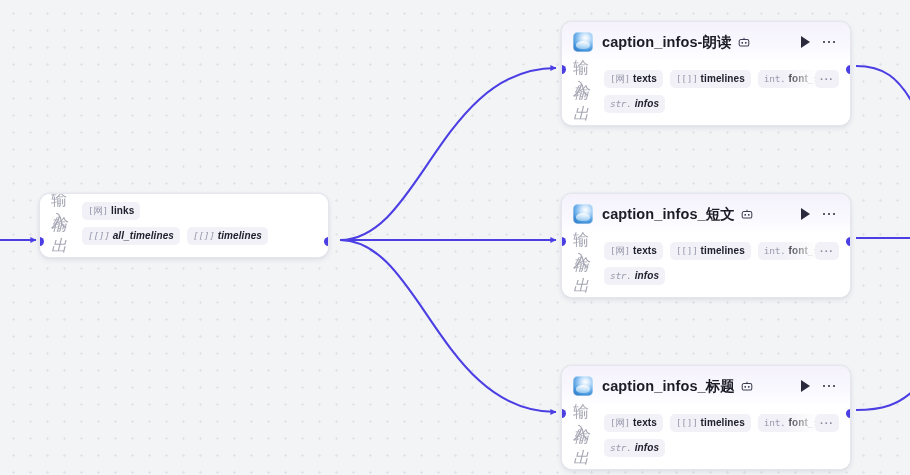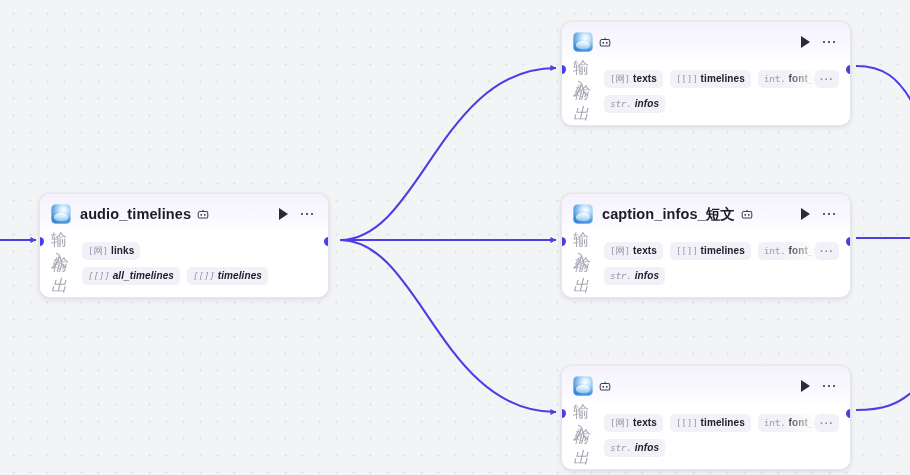--- a/index.html
+++ b/index.html
@@ -224,41 +224,20 @@
     <path d="M 340 240 C 420 240, 450 240, 556 240" fill="none" stroke="#4b3fe4" stroke-width="2.1" marker-end="url(#arrow)"></path>
 
     <path d="M 340 240 C 420 240, 440 412, 556 412" fill="none" stroke="#4b3fe4" stroke-width="2.1" marker-end="url(#arrow)"></path>
 
     <path d="M 856 66 C 884 66, 898 78, 912 102" fill="none" stroke="#4b3fe4" stroke-width="2.1"></path>
     <path d="M 856 238 C 884 238, 898 238, 912 238" fill="none" stroke="#4b3fe4" stroke-width="2.1"></path>
     <path d="M 856 410 C 884 410, 898 404, 912 392" fill="none" stroke="#4b3fe4" stroke-width="2.1"></path>
   </svg>
 
   <div class="node" style="left:39px; top:193px;">
-    <div class="node-header">
-      <span class="node-icon"></span>
-      <span class="node-title">audio_timelines</span>
-      <span class="title-badge">
-        <svg width="12" height="11" viewBox="0 0 14 12" fill="none">
-          <rect x="1.4" y="2.6" width="11.2" height="7.6" rx="2" stroke="#3c3c50" stroke-width="1.2"></rect>
-          <path d="M7 0.6 V2.6" stroke="#3c3c50" stroke-width="1.2"></path>
-          <rect x="4" y="5.3" width="1.9" height="2.2" rx="0.5" fill="#3c3c50"></rect>
-          <rect x="8.1" y="5.3" width="1.9" height="2.2" rx="0.5" fill="#3c3c50"></rect>
-        </svg>
-      </span>
-      <span class="header-spacer"></span>
-      <span class="play-btn">
-          <i class="tri"></i>
-        </span>
-      <span class="more-btn">
-          <i></i>
-          <i></i>
-          <i></i>
-        </span>
-    </div>
     <div class="node-body">
       <div class="io-row">
         <span class="io-label">输入</span>
         <span class="chips">
           <span class="chip">
             <span class="ty">[网]</span>
             <span class="nm">links</span>
           </span>
         </span>
       </div>
@@ -276,20 +255,21 @@
         </span>
       </div>
     </div>
     <span class="port" style="left:-5px; top:43px;"></span>
     <span class="port" style="right:-5px; top:43px;"></span>
   </div>
 
   <div class="node" style="left:561px; top:21px;">
     <div class="node-header">
       <span class="node-icon"></span>
+      <span class="node-title">caption_infos-朗读</span>
       <span class="title-badge">
         <svg width="12" height="11" viewBox="0 0 14 12" fill="none">
           <rect x="1.4" y="2.6" width="11.2" height="7.6" rx="2" stroke="#3c3c50" stroke-width="1.2"></rect>
           <path d="M7 0.6 V2.6" stroke="#3c3c50" stroke-width="1.2"></path>
           <rect x="4" y="5.3" width="1.9" height="2.2" rx="0.5" fill="#3c3c50"></rect>
           <rect x="8.1" y="5.3" width="1.9" height="2.2" rx="0.5" fill="#3c3c50"></rect>
         </svg>
       </span>
       <span class="header-spacer"></span>
       <span class="play-btn">
@@ -389,20 +369,21 @@
         </span>
       </div>
     </div>
     <span class="port" style="left:-5px; top:43px;"></span>
     <span class="port" style="right:-5px; top:43px;"></span>
   </div>
 
   <div class="node" style="left:561px; top:365px;">
     <div class="node-header">
       <span class="node-icon"></span>
+      <span class="node-title">caption_infos_标题</span>
       <span class="title-badge">
         <svg width="12" height="11" viewBox="0 0 14 12" fill="none">
           <rect x="1.4" y="2.6" width="11.2" height="7.6" rx="2" stroke="#3c3c50" stroke-width="1.2"></rect>
           <path d="M7 0.6 V2.6" stroke="#3c3c50" stroke-width="1.2"></path>
           <rect x="4" y="5.3" width="1.9" height="2.2" rx="0.5" fill="#3c3c50"></rect>
           <rect x="8.1" y="5.3" width="1.9" height="2.2" rx="0.5" fill="#3c3c50"></rect>
         </svg>
       </span>
       <span class="header-spacer"></span>
       <span class="play-btn">

